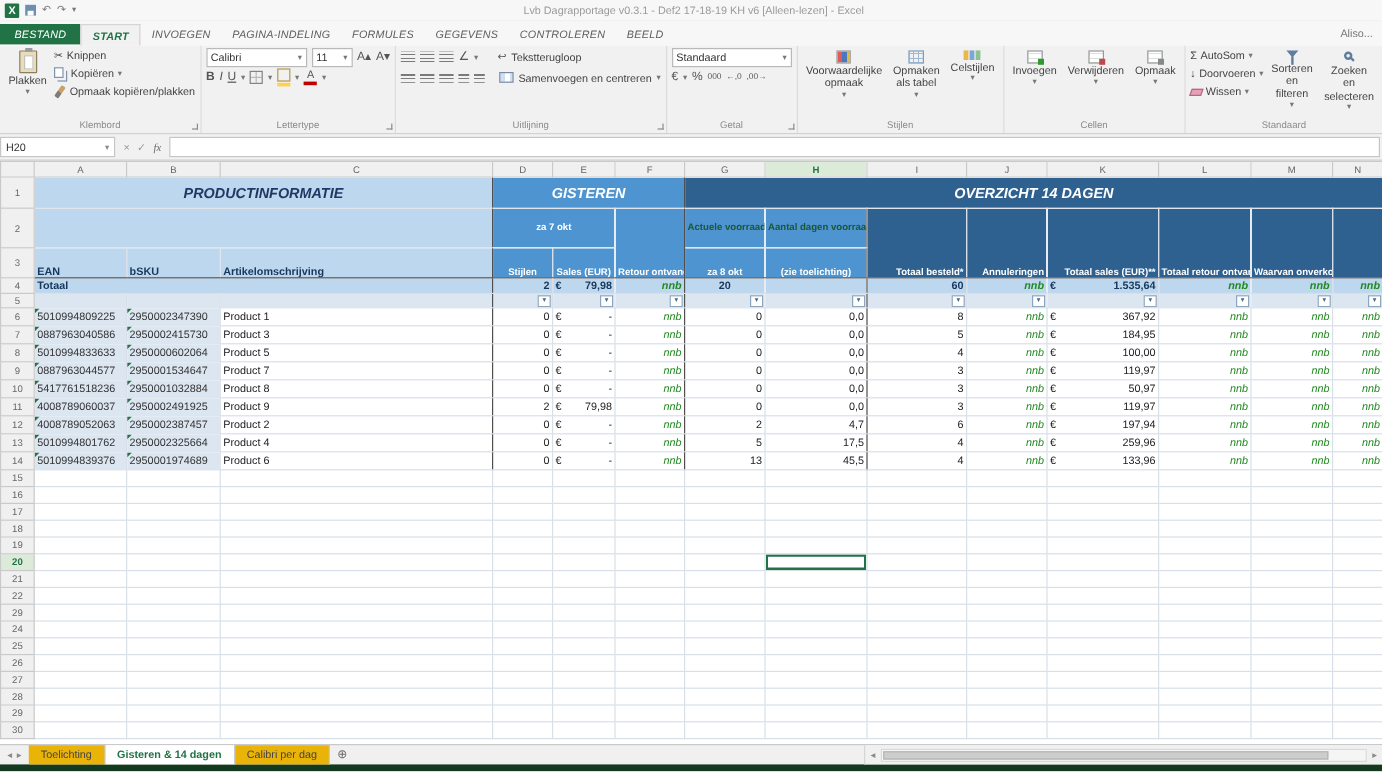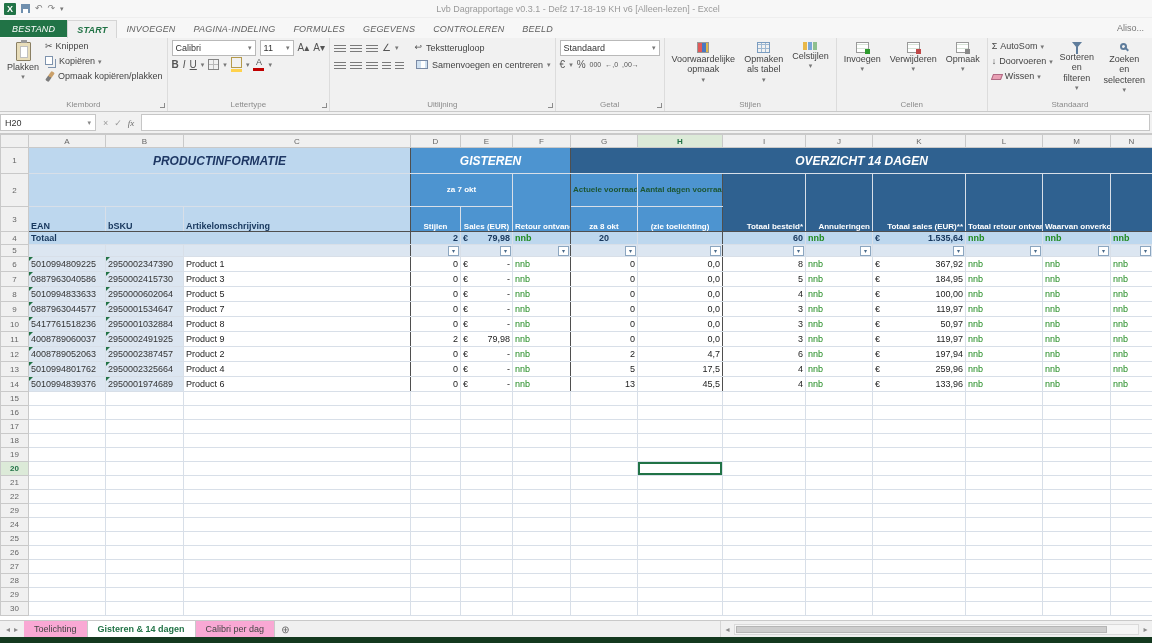--- a/index.html
+++ b/index.html
@@ -83,42 +83,42 @@
   .tr-data{height:15px;} .tr-empty{height:14px;}
   .c-l{background:#bdd7ee;color:#17375d;}
   .c-l2{background:#dce6f1;}
   .cab{background:#dce6f1;color:#333;}
   .c-med{background:#4d94d0;color:#fff;}
   .c-dark{background:#2f6190;color:#fff;}
   .big{font-size:12px;font-weight:bold;text-align:center;color:#1f3864;}
   .c-med.big,.c-dark.big{color:#fff;}
   .hsm{font-size:8px;line-height:1.15;white-space:normal;font-weight:bold;}
   .greenh{color:#1d5633;}
-  .nnb{color:#1f8a1f;}
+  .nnb{color:#1f8a1f;text-align:right;font-style:italic;}
   .num{text-align:right;}
   .tc{text-align:center;} .trr{text-align:right;} .vb{vertical-align:bottom;}
   .b{font-weight:bold;}
   .rel{position:relative;}
   .tri{position:absolute;top:0;left:0;width:0;height:0;border-top:4px solid #217346;border-right:4px solid transparent;}
   .dark-r{border-right:1px solid #4f4f4f !important;}
   .dark-l{border-left:1px solid #4f4f4f !important;}
   .dark-t{border-top:1px solid #4f4f4f !important;font-style:italic;}
   .dark-b{border-bottom:1px solid #4f4f4f !important;}
   .lastdata td{border-bottom:1px solid #4f4f4f;}
   .euw{display:flex;justify-content:space-between;align-items:center;}
   .eu{color:inherit;}
   .active-cell{box-shadow:inset 0 0 0 2px #217346;}
   .fcell{padding:0 1px !important;}
   .fbox{float:right;width:11px;height:10px;border:1px solid #8ca6c0;background:#fff;color:#4a6a8a;font-size:6px;line-height:9px;text-align:center;}
   .fbox:after{content:"▾";}
 
   
   .tabbar{height:17px;background:#f0f0f0;border-top:1px solid #c9c9c9;display:flex;align-items:stretch;font-size:9px;color:#444;}
   .tnav{display:flex;align-items:center;gap:4px;padding:0 6px;color:#8a8a8a;font-size:8px;}
-  .stab{display:flex;align-items:center;padding:0 10px;border-right:1px solid #c9c9c9;background:#f9a8d4;color:#444;}
+  .stab{display:flex;align-items:center;padding:0 10px;border-right:1px solid #c9c9c9;background:#eab308;color:#444;}
   .stab.active{background:#fff;color:#217346;font-weight:bold;}
   .addsheet{display:flex;align-items:center;padding:0 6px;color:#6a6a6a;font-size:10px;}
   .hscroll{margin-left:auto;display:flex;align-items:center;width:432px;background:#f0f0f0;border-left:1px solid #d5d5d5;}
   .sarrow{width:13px;text-align:center;color:#8a8a8a;font-size:8px;}
   .strack{flex:1;height:11px;background:#f5f5f5;border:1px solid #dadada;position:relative;}
   .sthumb{position:absolute;left:1px;top:1px;bottom:1px;width:92%;background:#cdcdcd;border:1px solid #b5b5b5;}
 
   .statusbar{height:6px;background:#14391f;}
 </style>
 </head>

